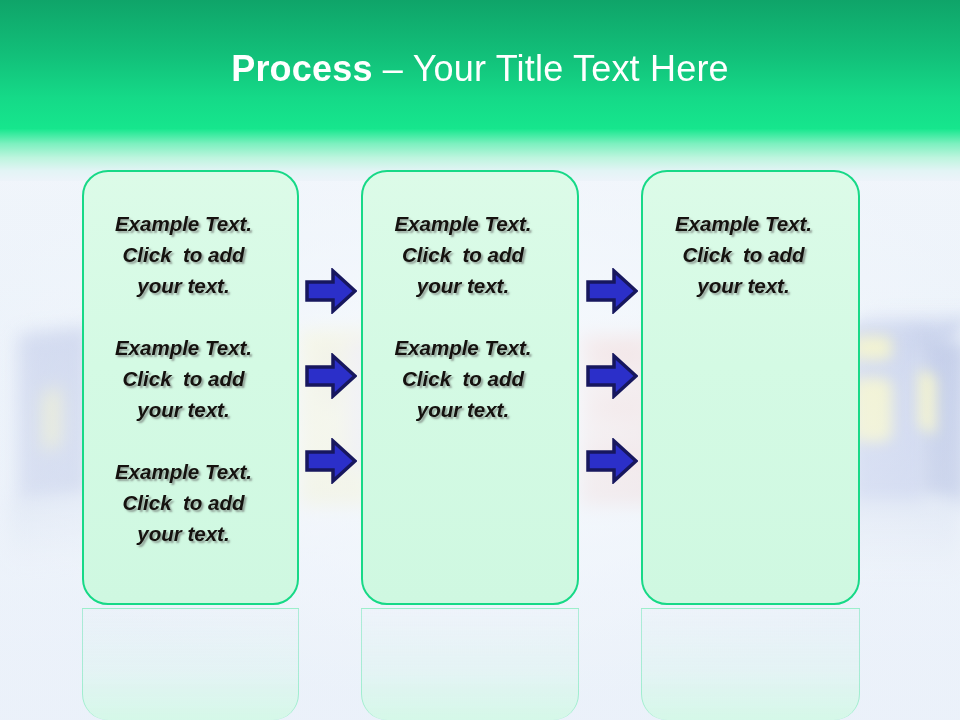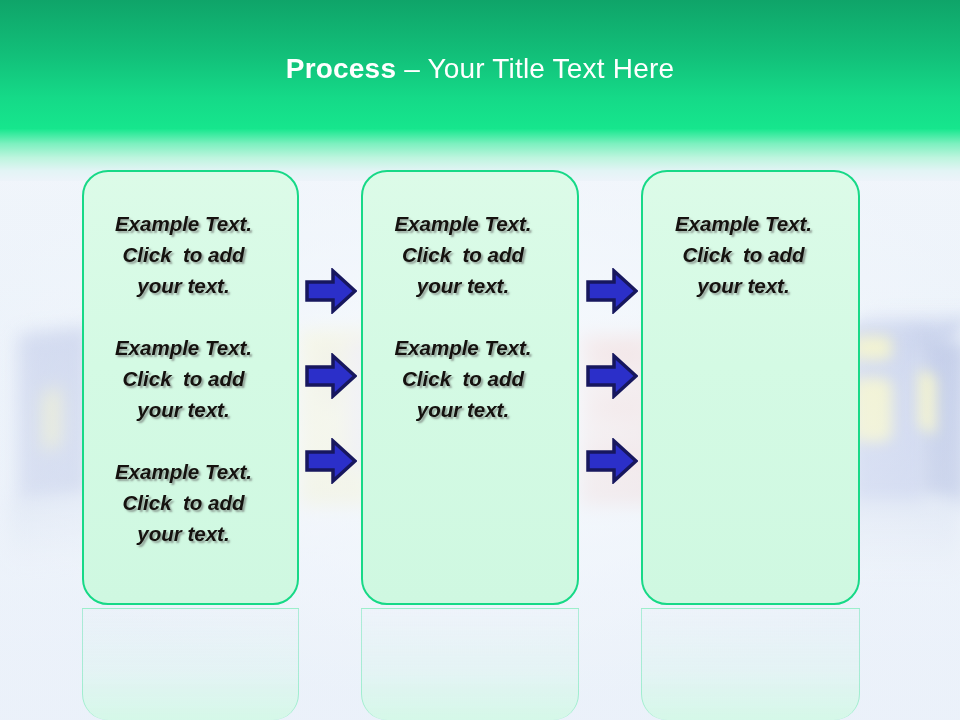--- a/index.html
+++ b/index.html
@@ -157,21 +157,21 @@
     left: 0; top: 129px;
     width: 960px; height: 52px;
     background: linear-gradient(180deg, #18e88f 0%, #7cf0bf 28%, #bdf5de 55%, #e2f4f5 80%, #edf3fa 100%);
   }
   .title {
     position: absolute;
     left: 0; top: 48px;
     width: 960px;
     text-align: center;
     color: #ffffff;
-    font-size: 28px;
+    font-size: 36px;
     line-height: 42px;
     letter-spacing: .2px;
     white-space: pre;
   }
   .title .t-strong { font-weight: bold; }
   .title .t-rest { font-weight: normal; }
 
   
   .pbox {
     position: absolute;

